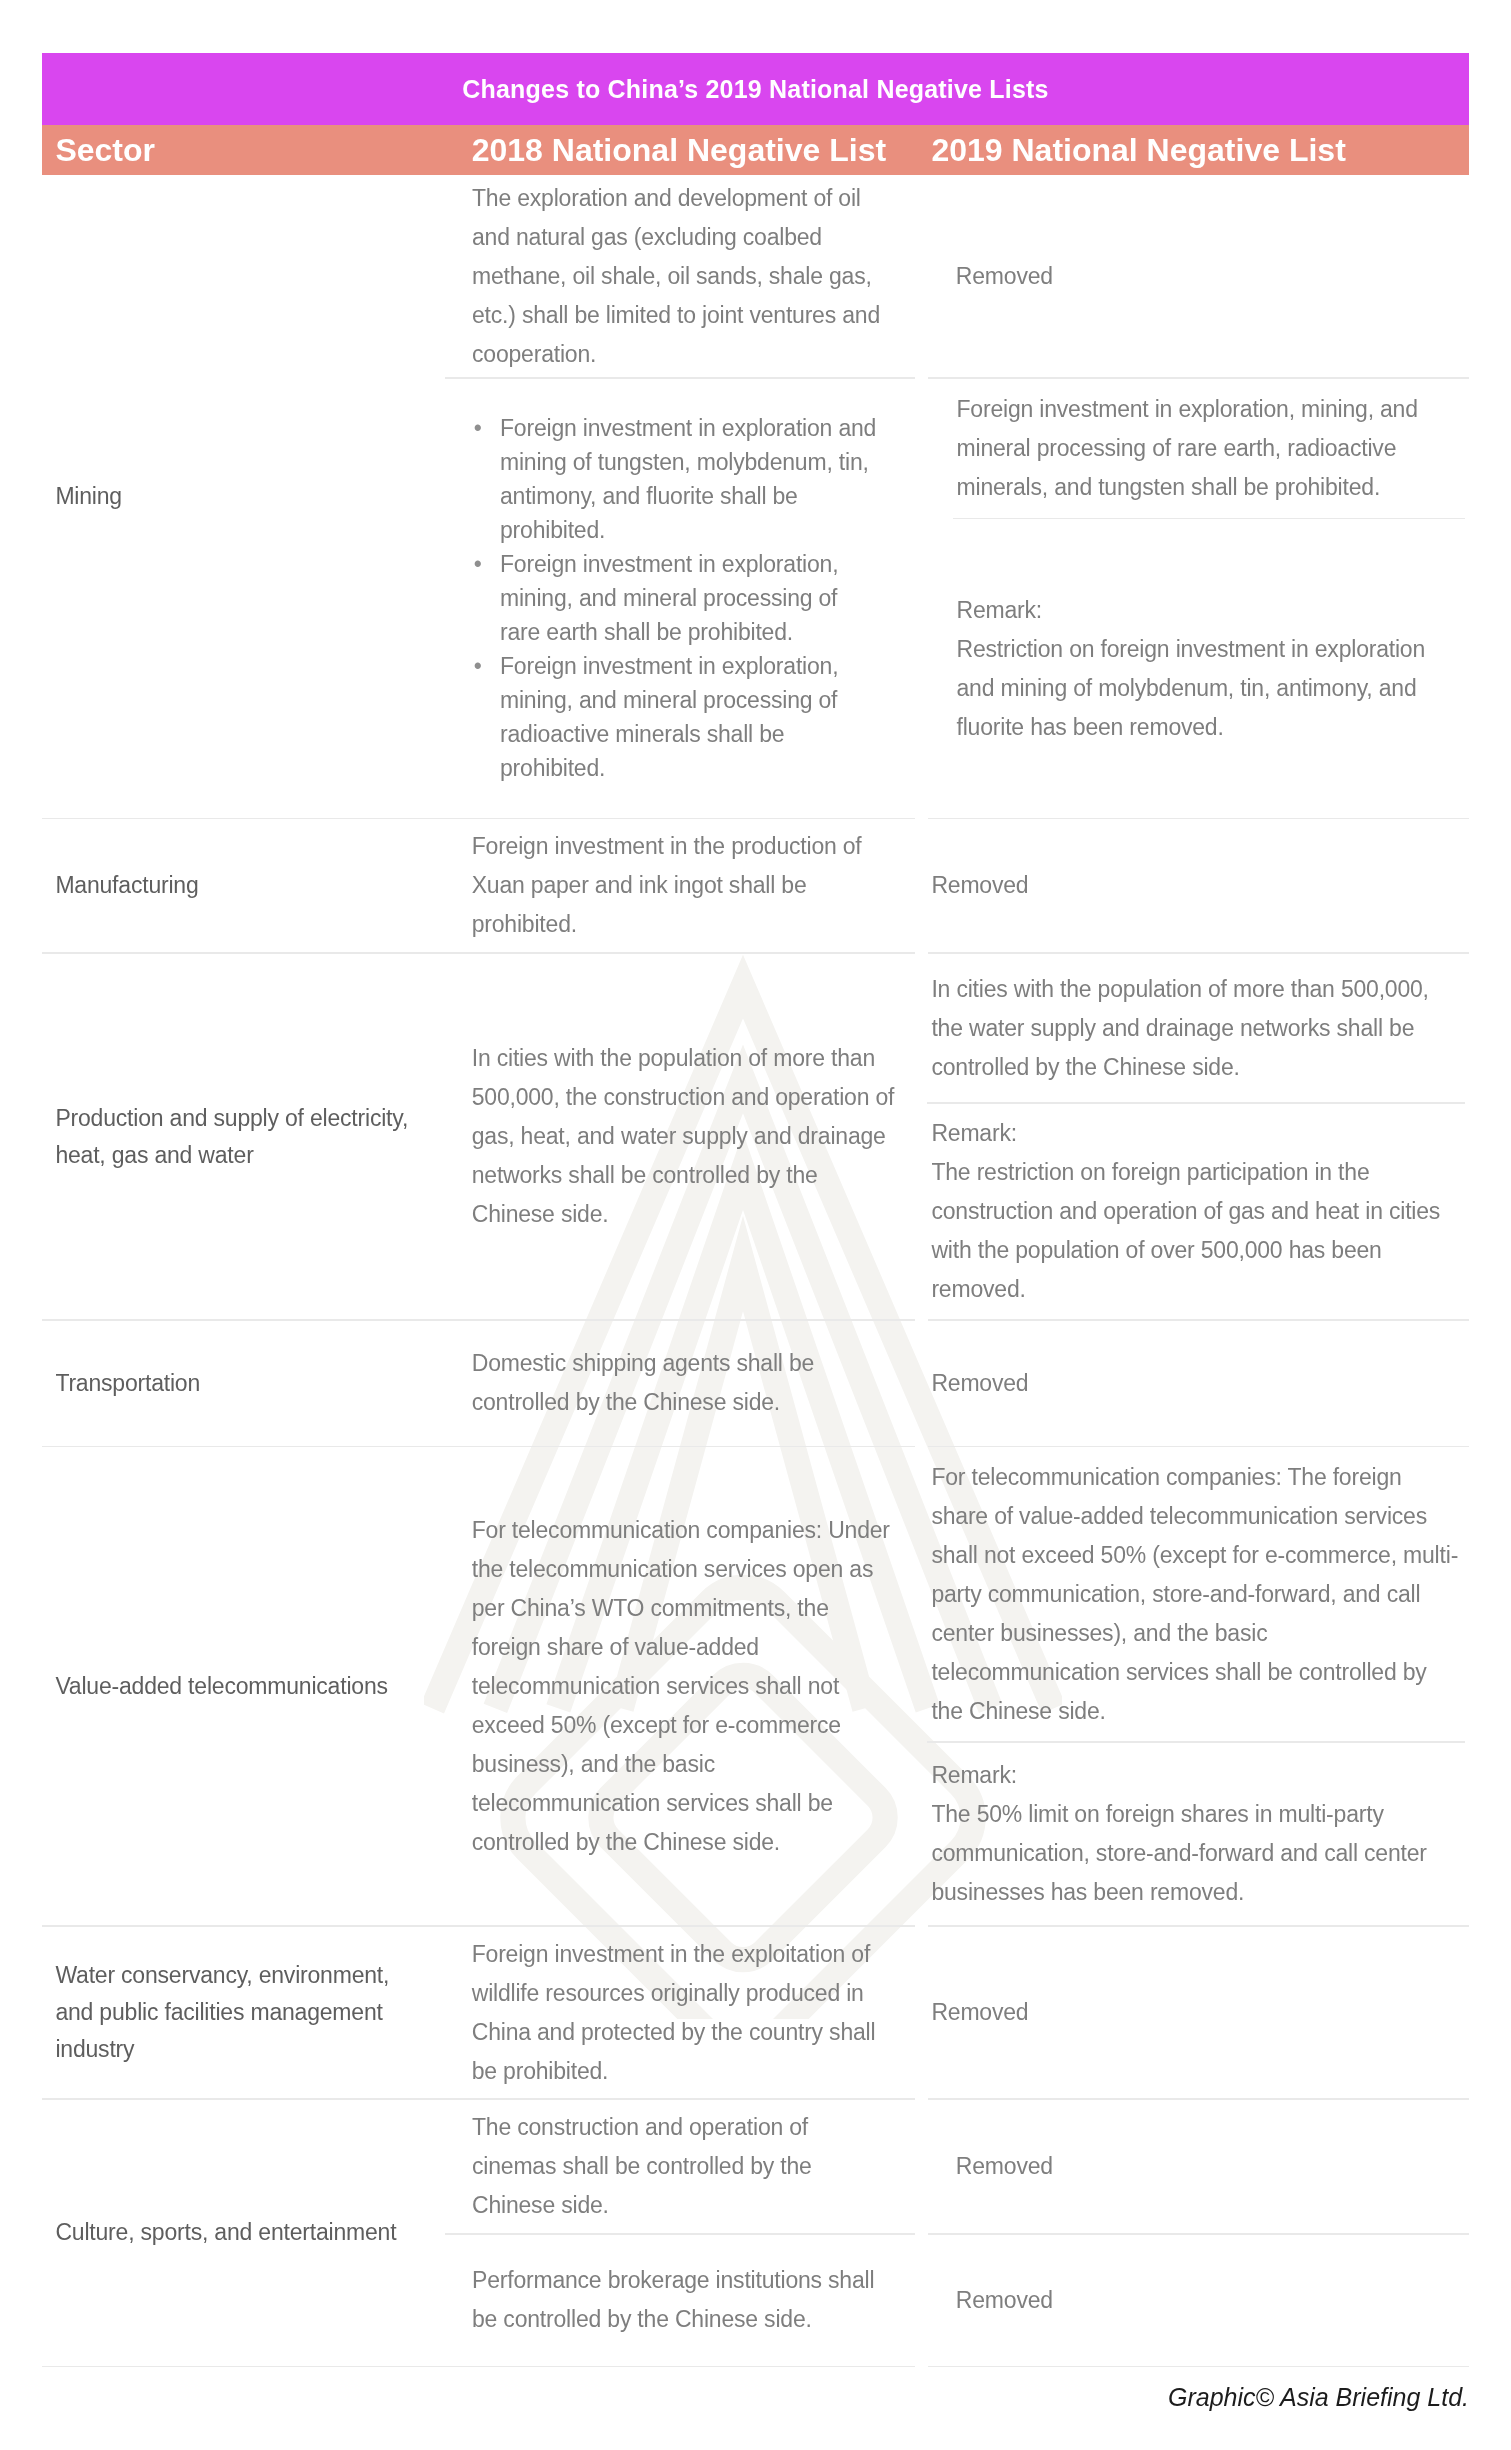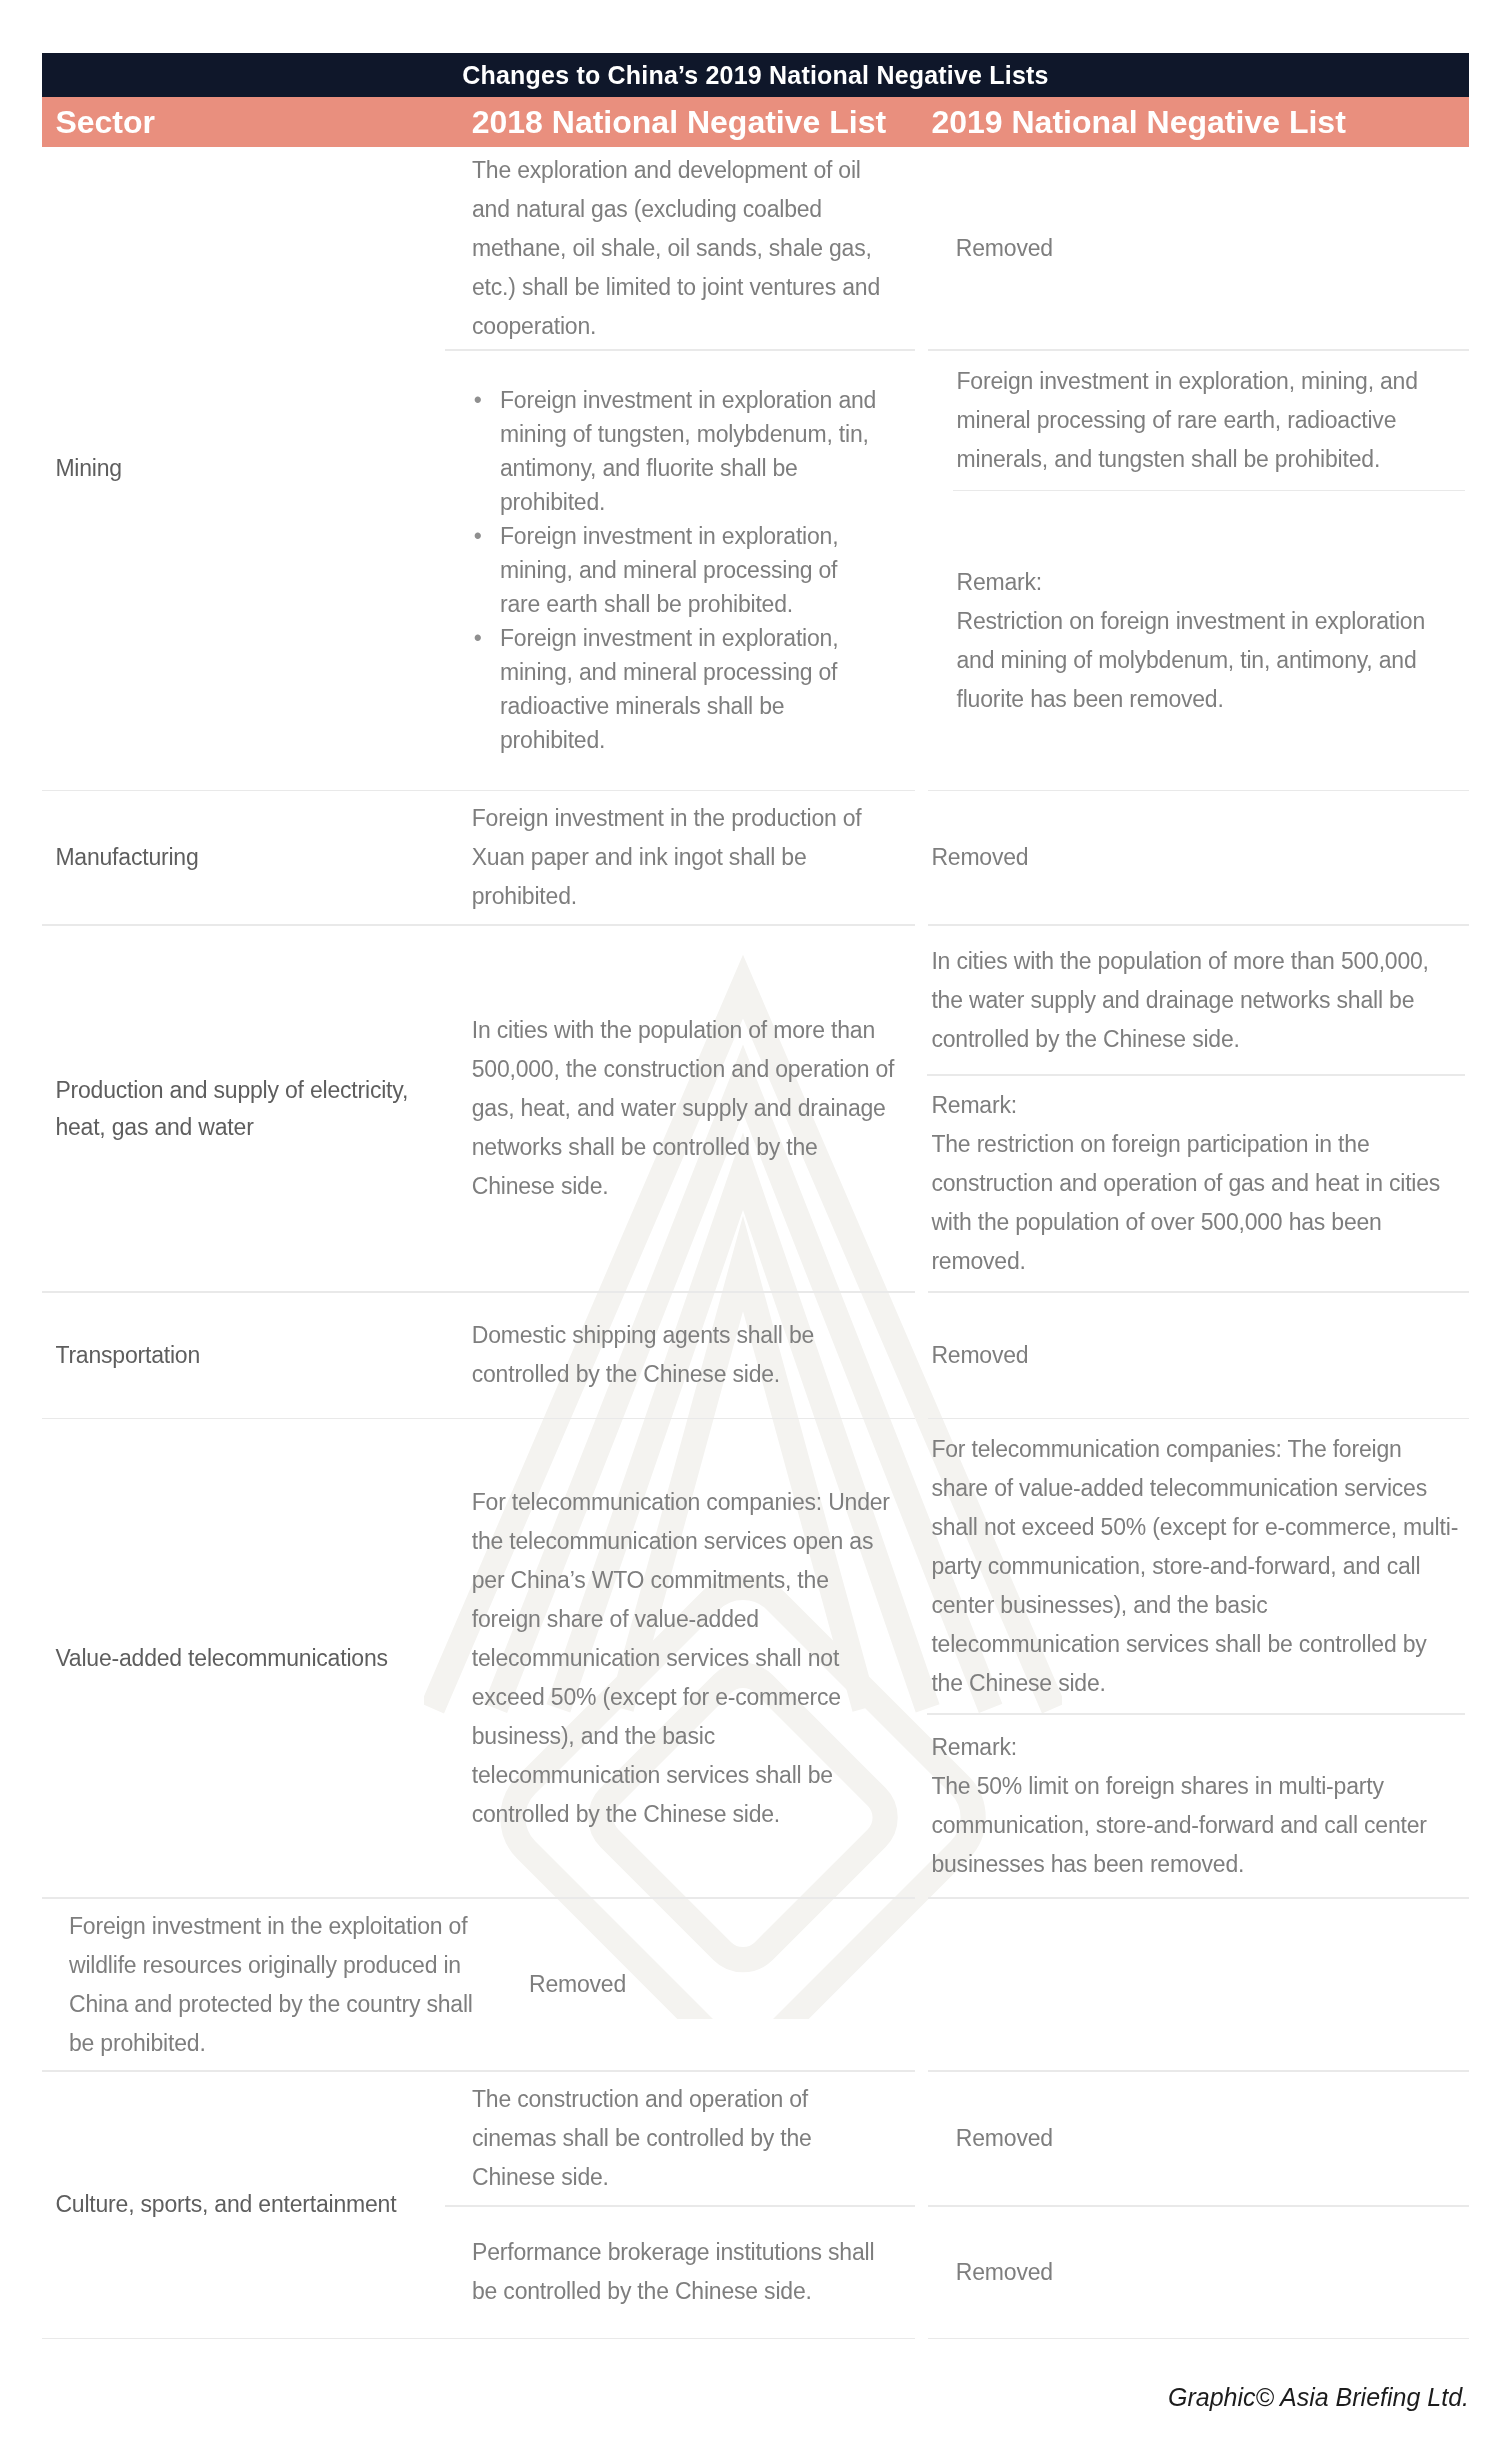--- a/index.html
+++ b/index.html
@@ -1,20 +1,20 @@
 <!DOCTYPE html>
 <html style="font-size:13.4px"><head>
 <meta charset="utf-8">
 <style>
   html,body{margin:0;padding:0;background:#ffffff;}
   .canvas{position:relative;width:1511px;height:2450px;background:#ffffff;
           font-family:"Liberation Sans",sans-serif;overflow:hidden;}
   .watermark{position:absolute;left:424px;top:953px;z-index:0;}
   .tbl{position:absolute;left:42px;top:53px;width:1427px;z-index:1;}
-  .title-bar{height:44px;background:#0f172a;color:#ffffff;display:flex;
+  .title-bar{height:72px;background:#d946ef;color:#ffffff;display:flex;
              align-items:center;justify-content:center;font-size:25px;font-weight:bold;letter-spacing:0.2px;}
   .colhdr{height:50px;background:#e98f7e;display:flex;align-items:center;
           color:#ffffff;font-size:32px;font-weight:bold;}
   .colhdr .h1{width:403px;padding-left:13.4px;box-sizing:border-box;}
   .colhdr .h2{width:462px;padding-left:27px;box-sizing:border-box;}
   .colhdr .h3{width:563px;padding-left:25px;box-sizing:border-box;}
 
   .row{display:flex;}
   .sector{width:403px;box-sizing:border-box;padding:8.4px 11.8px 8.4px 13.4px;display:flex;
           align-items:center;color:#5e5e5e;font-size:23px;line-height:37px;letter-spacing:-0.2px;}
@@ -164,20 +164,21 @@
         </div>
       </div>
     </div>
     <div class="rdiv">
         <span class="sL"></span>
         <span class="g"></span>
         <span class="sR"></span>
       </div>
 
     <div class="row" style="height:171px;">
+      <div class="sector">Water conservancy, environment, and public facilities management industry</div>
       <div class="c18 cellbody">Foreign investment in the exploitation of wildlife resources originally produced in China and protected by the country shall be prohibited.</div>
       <div class="c19 cellbody">Removed</div>
     </div>
     <div class="rdiv">
         <span class="sL"></span>
         <span class="g"></span>
         <span class="sR"></span>
       </div>
 
     <div class="row">

